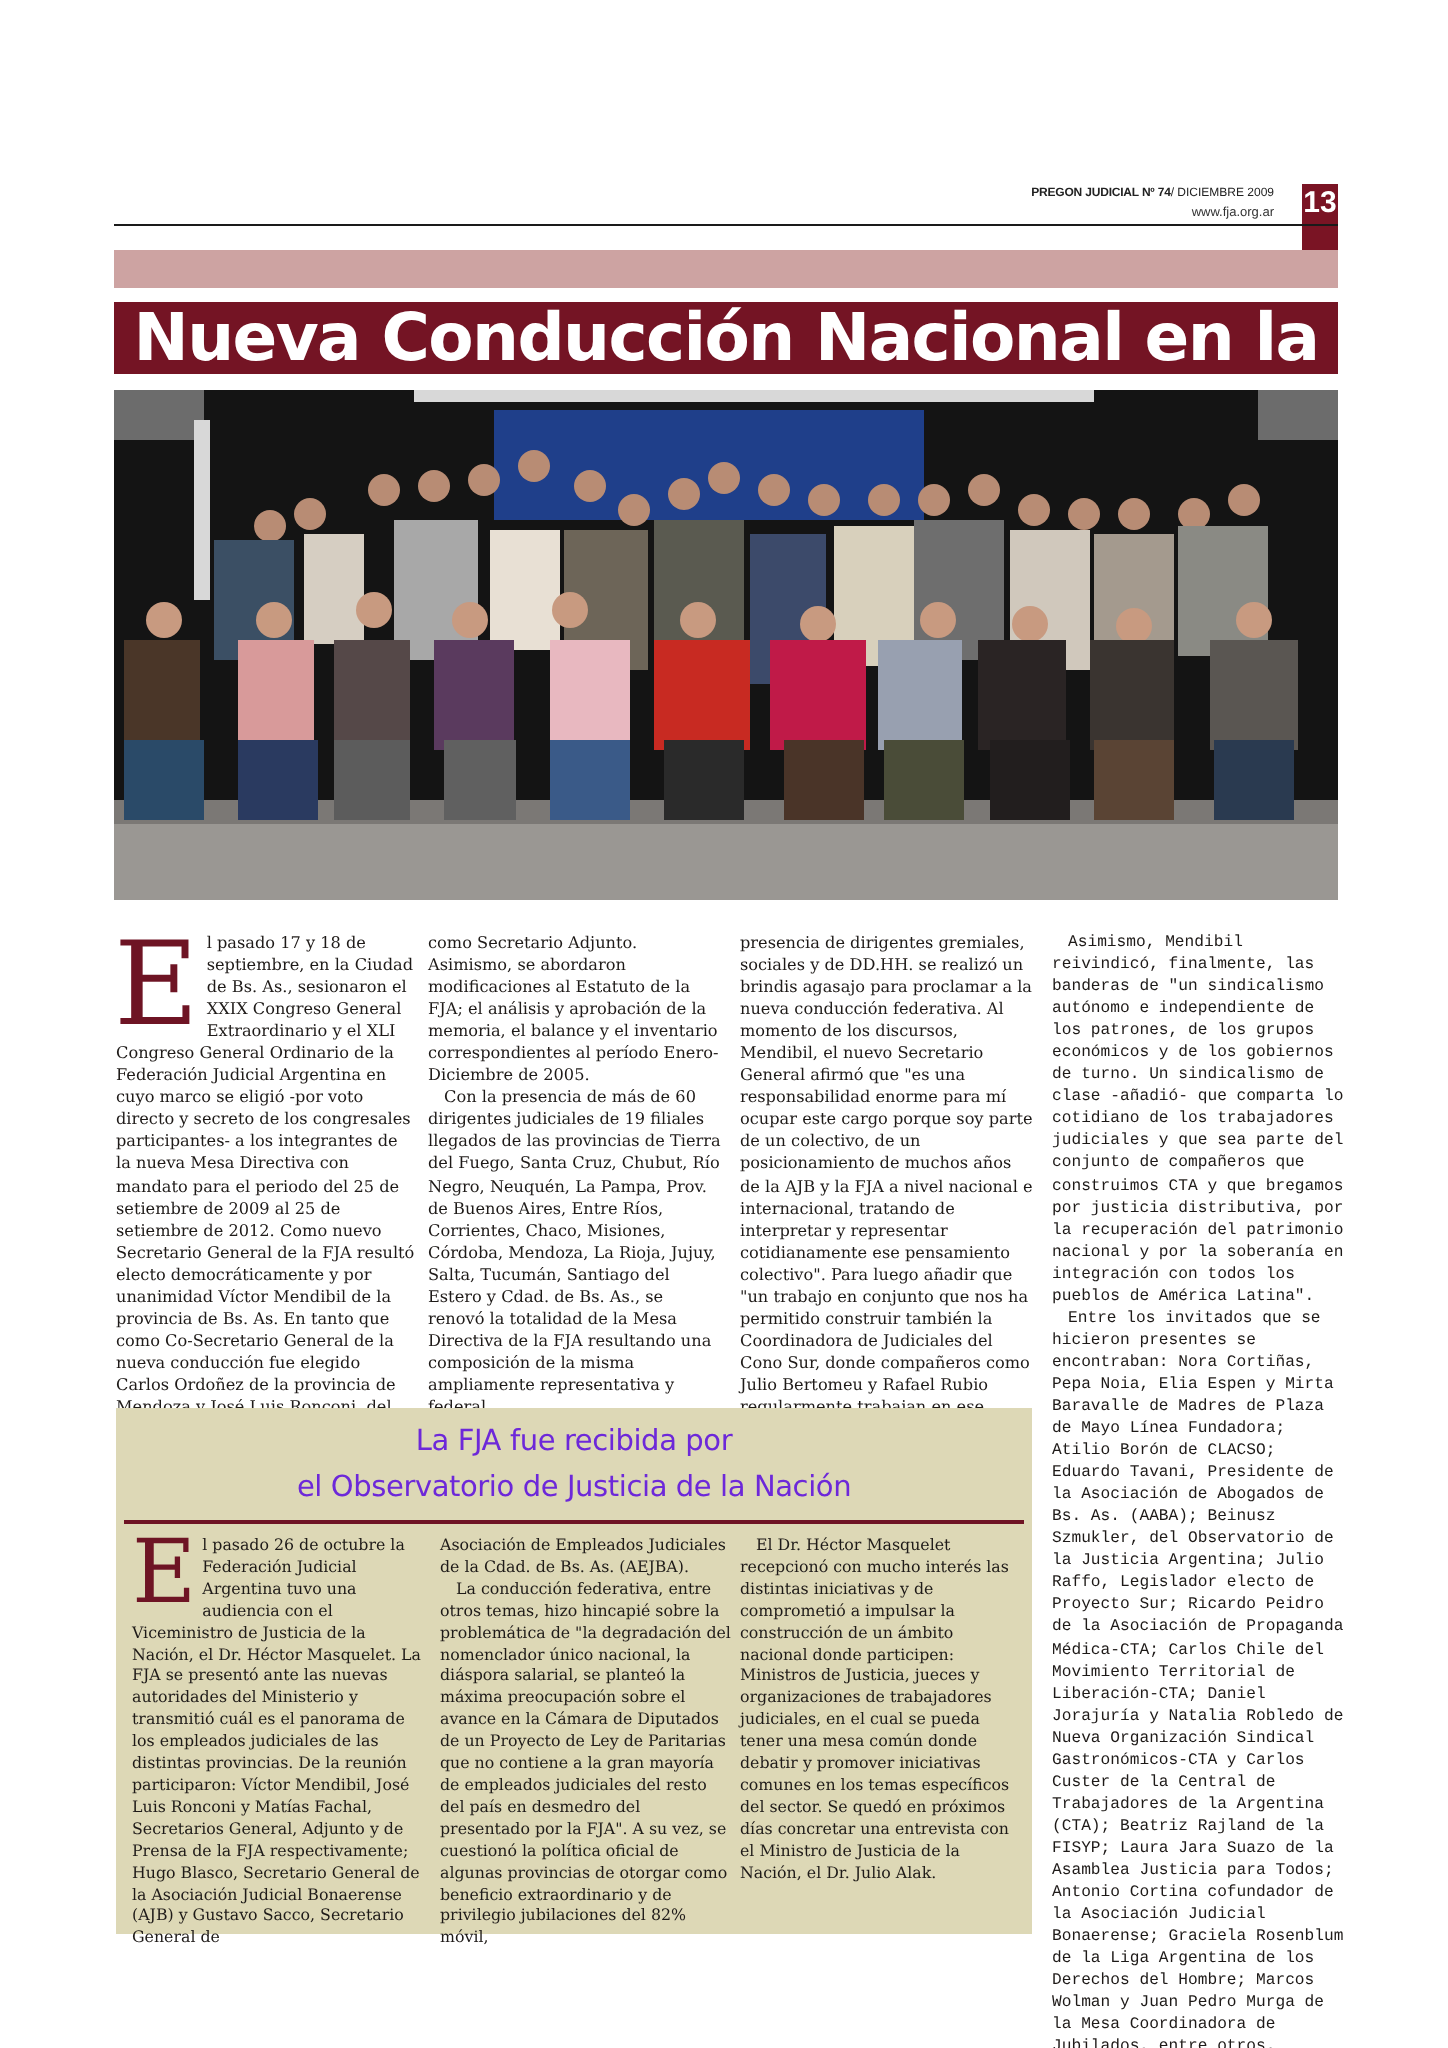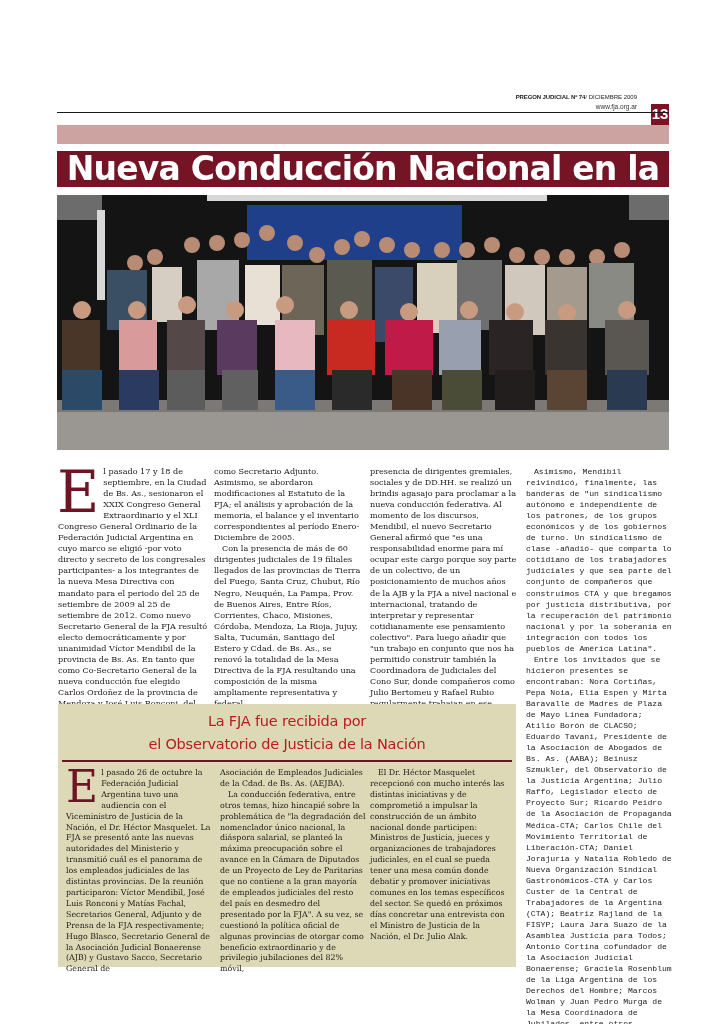--- a/index.html
+++ b/index.html
@@ -1,32 +1,32 @@
 <!DOCTYPE html>
 <html><head>
 <meta charset="utf-8">
 <style>
   html, body { margin:0; padding:0; background:#ffffff; }
   body { width:724px; height:1024px; position:relative; overflow:hidden; font-family:"DejaVu Serif", serif; color:#1e1a18; }
   .header { position:absolute; left:57px; top:92px; width:612px; height:22px; }
   .header .pub { position:absolute; right:32px; top:2px; font-family:"Liberation Sans", sans-serif; font-size:6px; white-space:nowrap; color:#222; }
   .header .pub b { font-weight:bold; letter-spacing:-0.1px; }
   .header .url { position:absolute; right:32px; top:11px; font-family:"Liberation Sans", sans-serif; font-size:6.5px; color:#333; }
-  .header .pagenum { position:absolute; right:0; top:12px; width:18px; height:36px; background:#7a1424; color:#fff; font-family:"Liberation Sans", sans-serif; font-size:15px; font-weight:bold; text-align:center; line-height:20px; }
+  .header .pagenum { position:absolute; right:0; top:0; width:18px; height:36px; background:#7a1424; color:#fff; font-family:"Liberation Sans", sans-serif; font-size:15px; font-weight:bold; text-align:center; line-height:20px; }
   .header .rule { position:absolute; left:0; right:0; top:20px; height:1px; background:#1a1a1a; }
   .pinkbar { position:absolute; left:57px; top:125px; width:612px; height:19px; background:#cda3a2; }
   .titlebar { position:absolute; left:57px; top:151px; width:612px; height:36px; background:#741424; color:#fff; font-family:"DejaVu Sans", sans-serif; font-weight:bold; font-size:33px; line-height:36px; text-align:center; letter-spacing:-0.8px; }
   .photo { position:absolute; left:57px; top:195px; width:612px; height:255px; overflow:hidden; background:#1a1a1c; }
   .photo svg { display:block; }
   .col { position:absolute; font-size:8.1px; line-height:11.05px; text-align:left; }
   .col p { margin:0; }
   .col p.ind { text-indent:8px; }
   .dropcap { float:left; font-family:"DejaVu Serif", serif; font-size:58px; line-height:46px; height:46px; color:#6e1424; margin:3px 4px 0 -1px; }
   .sidebox { position:absolute; left:58px; top:704px; width:458px; height:263px; background:#ddd8b6; }
-  .sidebox .stitle { position:absolute; left:0; right:0; top:6px; text-align:center; font-family:"DejaVu Sans", sans-serif; color:#b91c1c; font-size:14.5px; line-height:23px; letter-spacing:-0.2px; }
+  .sidebox .stitle { position:absolute; left:0; right:0; top:6px; text-align:center; font-family:"DejaVu Sans", sans-serif; color:#6d28d9; font-size:14.5px; line-height:23px; letter-spacing:-0.2px; }
   .sidebox .srule { position:absolute; left:4px; right:4px; top:56px; height:2px; background:#6e1424; }
   .sidebox .col { font-size:7.9px; line-height:10.9px; }
   .sidebox .dropcap { font-size:44px; line-height:34px; height:34px; margin:2px 3px 0 0; }
 </style>
 </head>
 <body>
 
 <div class="header">
   <div class="pub">
     <b>PREGON JUDICIAL Nº 74</b><span>/ DICIEMBRE 2009</span>

